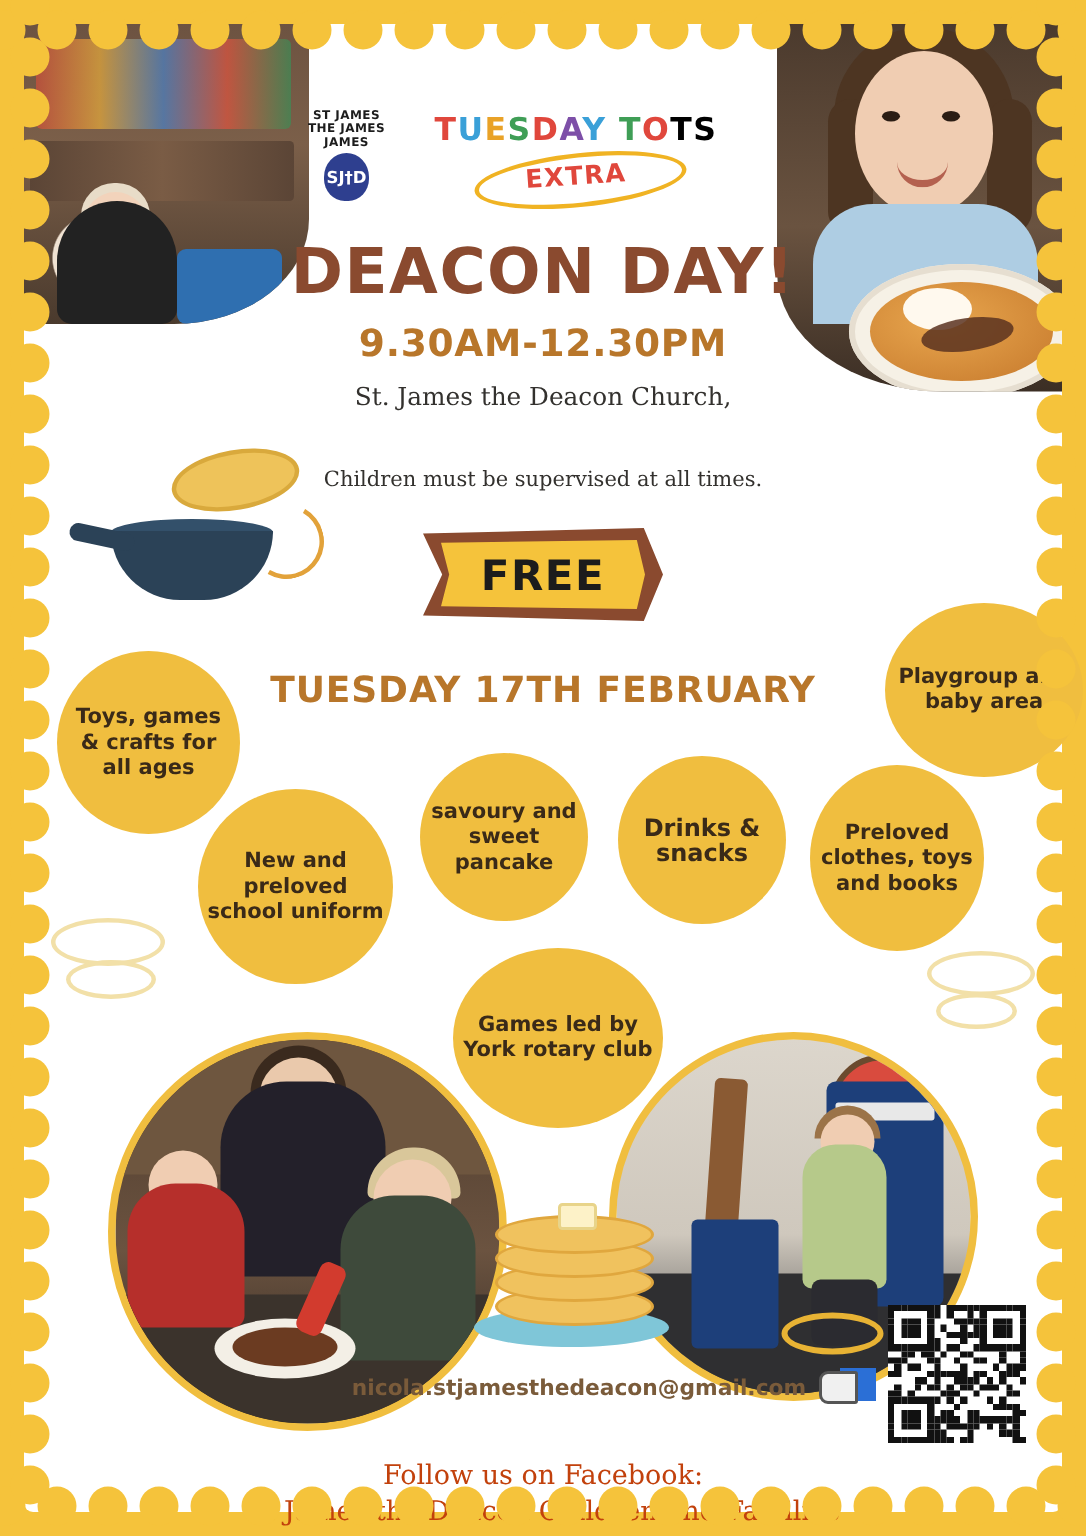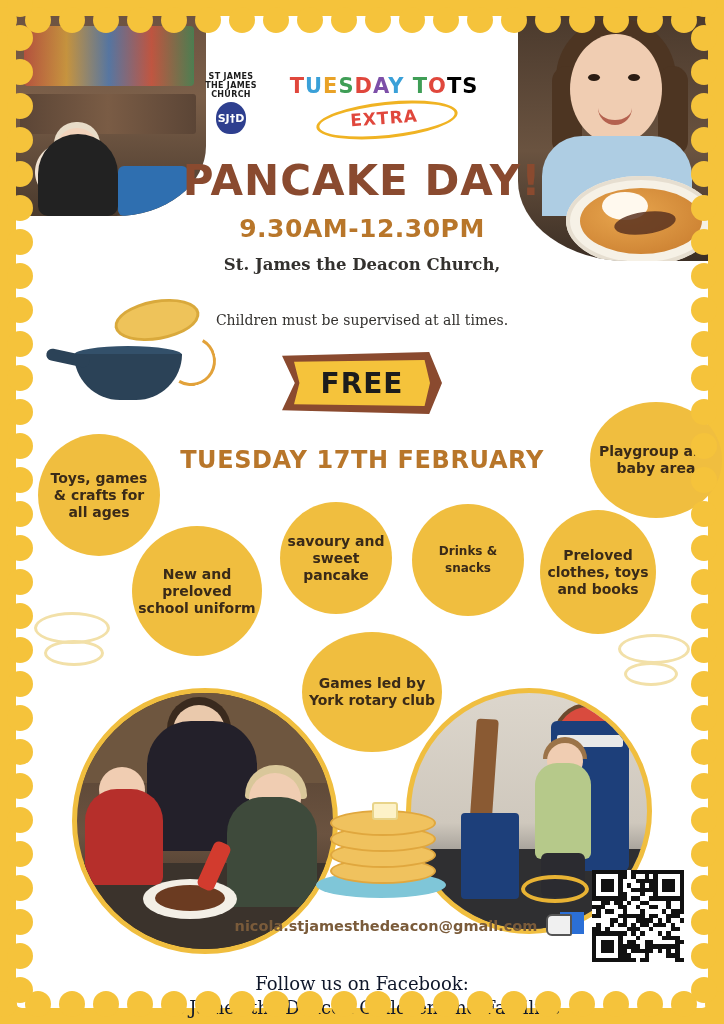--- a/index.html
+++ b/index.html
@@ -110,21 +110,21 @@
     color:#8a4a2f;font-size:42px;font-weight:bold;letter-spacing:1px;
     font-family:"DejaVu Sans",sans-serif;
     -webkit-text-stroke:0px;
   }
   #time{
     position:absolute;left:0;right:0;top:198px;text-align:center;
     color:#b8762a;font-size:25px;font-weight:bold;letter-spacing:.5px;
   }
   #addr{
     position:absolute;left:0;right:0;top:238px;text-align:center;
-    color:#33312e;font-size:16.5px;font-weight:bold;line-height:21px;
+    color:#33312e;font-size:16.5px;font-weight:normal;line-height:21px;
     font-family:"DejaVu Serif", serif;
   }
   #supervise{
     position:absolute;left:0;right:0;top:296px;text-align:center;
     color:#33312e;font-size:14px;font-family:"DejaVu Serif", serif;
   }
 
   
   #pan{position:absolute;left:30px;top:278px;width:170px;height:130px;}
   .pan-body{position:absolute;left:28px;top:60px;width:108px;height:46px;
@@ -154,21 +154,21 @@
   
   .bubble{
     position:absolute;background:#f0be3f;border-radius:50%;
     display:flex;align-items:center;justify-content:center;text-align:center;
     color:#3a2a18;font-weight:bold;line-height:17px;padding:6px;
     box-sizing:border-box;
   }
   #b-toys{left:22px;top:418px;width:122px;height:122px;font-size:14px;}
   #b-uniform{left:116px;top:510px;width:130px;height:130px;font-size:14px;}
   #b-savoury{left:264px;top:486px;width:112px;height:112px;font-size:14px;}
-  #b-drinks{left:396px;top:488px;width:112px;height:112px;font-size:12px;}
+  #b-drinks{left:396px;top:488px;width:112px;height:112px;font-size:16px;}
   #b-preloved{left:524px;top:494px;width:116px;height:124px;font-size:14px;border-radius:50%;}
   #b-playgroup{left:574px;top:386px;width:132px;height:116px;font-size:14px;}
   #b-games{left:286px;top:616px;width:140px;height:120px;font-size:14px;}
 
   
   #photo-craft{position:absolute;left:56px;top:672px;width:256px;height:256px;
     border-radius:50%;overflow:hidden;border:5px solid #f0be3f;
     background:linear-gradient(180deg,#4c3a2c 0%,#6b5340 55%,#2e2721 100%);}
   #photo-craft .wall{position:absolute;left:0;top:0;width:100%;height:90px;background:#6e563f;}
   #photo-craft .table{position:absolute;left:0;bottom:0;width:100%;height:86px;background:#3b332c;}
@@ -231,21 +231,21 @@
   #stack .p2{bottom:30px;}
   #stack .p3{bottom:46px;}
   #stack .p4{bottom:62px;}
   #stack .butter{position:absolute;left:56px;bottom:78px;width:22px;height:14px;
     background:#fdf2c8;border:2px solid #e8d48a;border-radius:3px;}
 
   
   #contact{position:absolute;left:180px;top:900px;width:380px;text-align:center;
     color:#7a5b3a;font-size:14.5px;line-height:20px;font-weight:bold;}
   #facebook{position:absolute;left:0;right:0;top:956px;text-align:center;
-    color:#0f172a;font-size:18px;line-height:24px;font-family:"DejaVu Serif",serif;}
+    color:#c2410c;font-size:18px;line-height:24px;font-family:"DejaVu Serif",serif;}
 
   
   #qr{position:absolute;right:24px;bottom:46px;width:92px;height:92px;background:#fff;}
   #qr .cell{position:absolute;background:#111;}
   #qr-hand{position:absolute;right:124px;bottom:72px;width:38px;height:26px;}
   #qr-hand .blue{position:absolute;left:14px;top:2px;width:24px;height:22px;background:#2b6fd6;}
   #qr-hand .h{position:absolute;left:0;top:4px;width:22px;height:18px;background:#f0f0f0;
     border:2px solid #555;border-radius:6px 2px 2px 6px;}
 
   
@@ -277,36 +277,36 @@
       <div class="top"></div>
       <div class="plate"></div>
       <div class="pancake"></div>
       <div class="cream"></div>
       <div class="sauce"></div>
     </div>
 
     <div id="logo">
       <div class="logo-text">ST JAMES</div>
       <div class="logo-text">THE JAMES</div>
-      <div class="logo-text">CHURCH</div>
+      <div class="logo-text">JAMES</div>
       <div class="badge">SJ†D</div>
     </div>
 
     <div id="tt-title">
       <div class="word l1">
         <span>T</span><span>U</span><span>E</span><span>S</span><span>D</span><span>A</span><span>Y</span>
         <span> </span><span>T</span><span>O</span><span>T</span><span>S</span>
       </div>
       <div id="extra-wrap">
         <div id="extra-oval"></div>
         <div id="extra">EXTRA</div>
       </div>
     </div>
 
-    <div id="pancake-day">PANCAKE DAY!</div>
+    <div id="pancake-day">DEACON DAY!</div>
     <div id="time">9.30AM-12.30PM</div>
     <div id="addr">
       <div>St. James the Deacon Church,</div>
     </div>
     <div id="supervise">Children must be supervised at all times.</div>
 
     <div id="pan">
       <div class="flip-cake"></div>
       <div class="arrow"></div>
       <div class="pan-top"></div>

